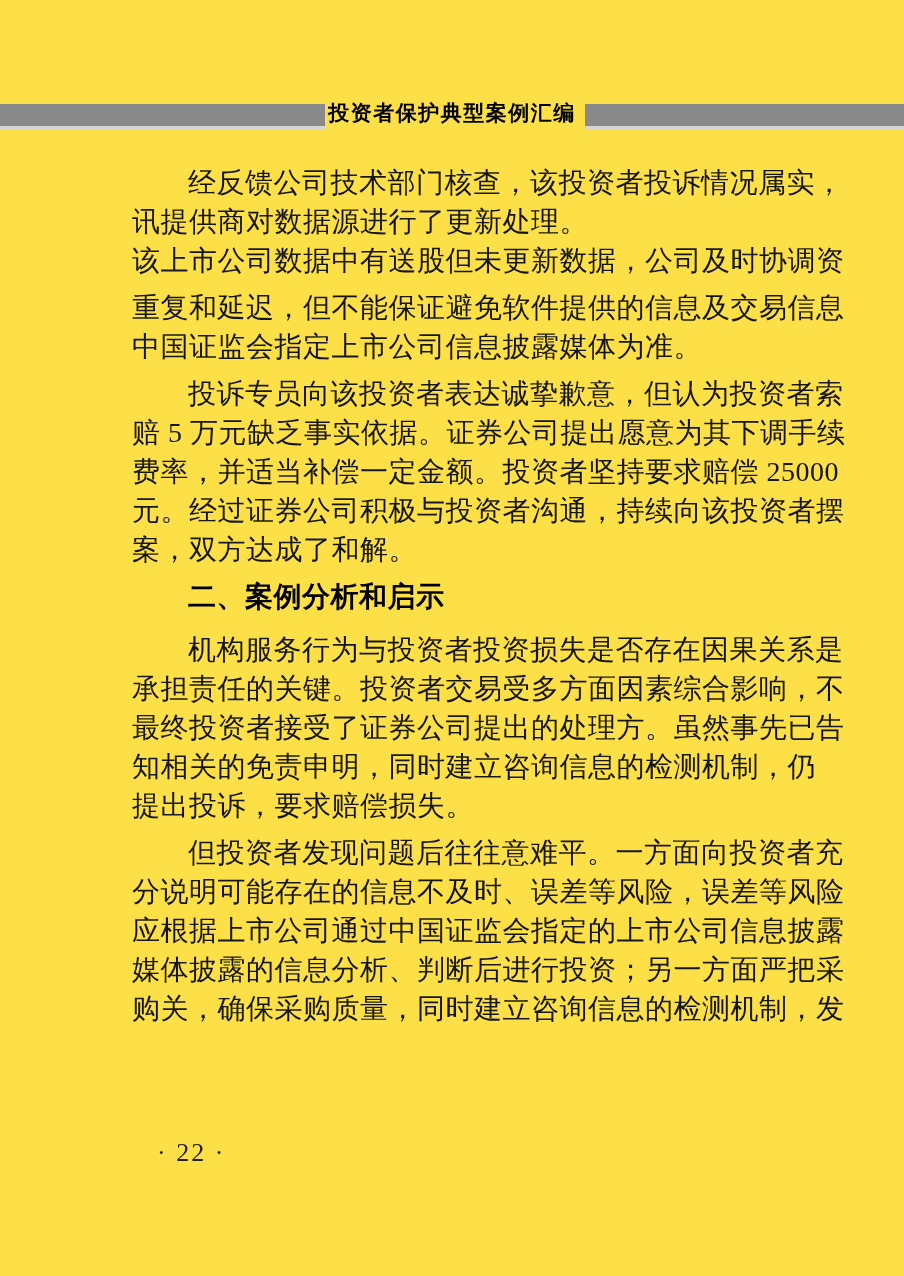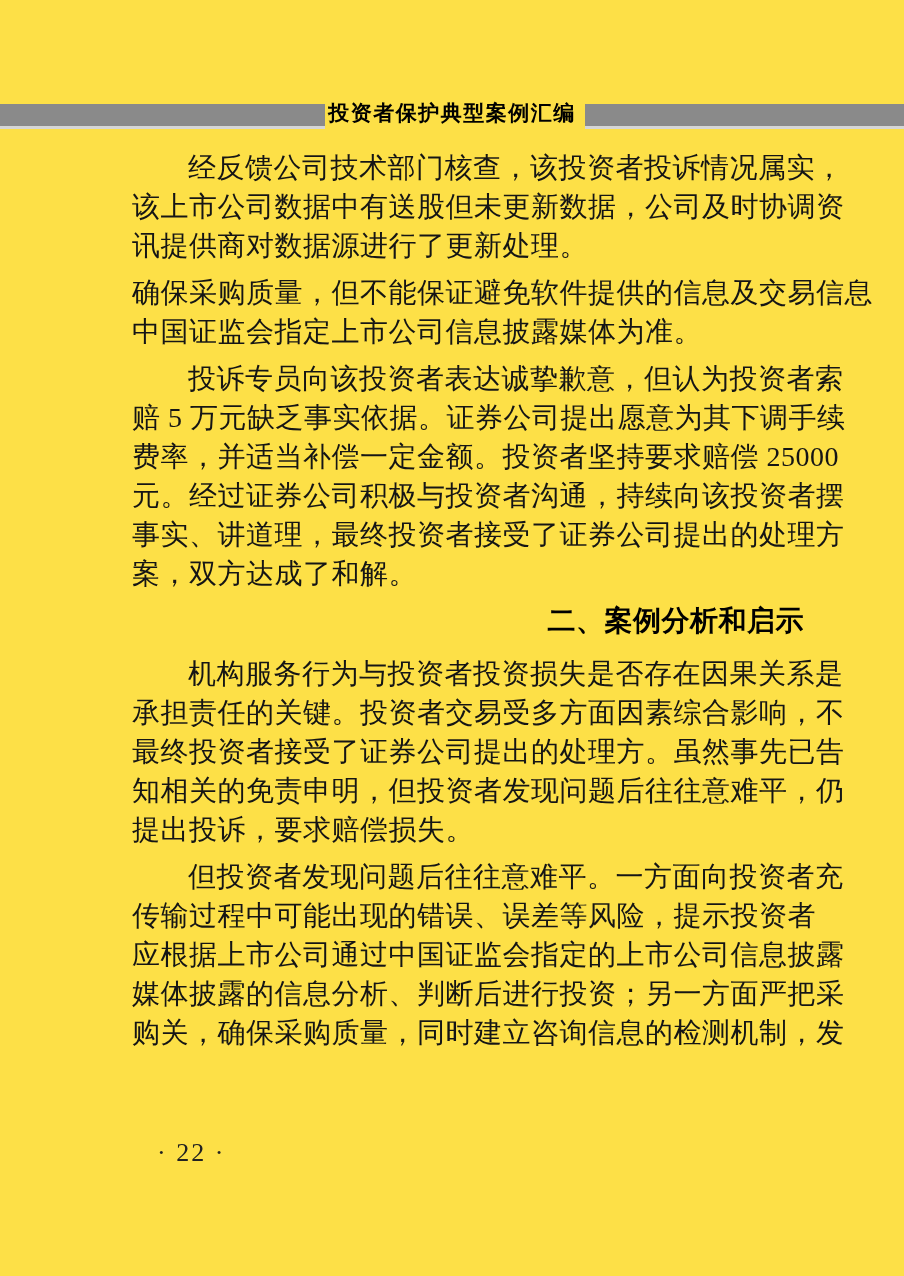--- a/index.html
+++ b/index.html
@@ -21,85 +21,83 @@
   .bar-right{left:585px;right:0;}
   .runhead-title{
     position:absolute;top:99px;left:0;width:100%;
     text-align:center;
     font-family:"Liberation Sans","DejaVu Sans",sans-serif;
     font-weight:bold;font-size:21px;letter-spacing:1.5px;
     color:#000;
   }
   
   .content{
-    position:absolute;left:132px;top:148px;width:672px;
+    position:absolute;left:132px;top:163px;width:672px;
   }
   .para{margin:0;}
   .para + .para{margin-top:8px;}
   .para.heading + .para{margin-top:14px;}
   .line{
     height:39px;line-height:39px;
     font-size:28px;
     letter-spacing:0.5px;
     white-space:nowrap;
   }
   .line.indent{text-indent:56px;}
   .heading .line{
     font-family:"Liberation Sans","DejaVu Sans",sans-serif;
     font-weight:bold;
     color:#000;
-    text-align:right;
   }
   
   .folio{
     position:absolute;left:157px;top:1136px;
     font-size:26px;line-height:34px;color:#222;
     letter-spacing:2px;
   }
 </style>
 </head>
 <body>
 
 <div class="page">
 
   <div class="runhead-bar bar-left"></div>
   <div class="runhead-title">投资者保护典型案例汇编</div>
   <div class="runhead-bar bar-right"></div>
 
   <div class="content">
       <div class="para">
         <div class="line indent">经反馈公司技术部门核查，该投资者投诉情况属实，</div>
+        <div class="line">讯提供商对数据源进行了更新处理。</div>
         <div class="line">该上市公司数据中有送股但未更新数据，公司及时协调资</div>
-        <div class="line">讯提供商对数据源进行了更新处理。</div>
       </div>
       <div class="para">
-        <div class="line">确保采购质量，但不能保证避免软件提供的信息及交易信息</div>
+        <div class="line">重复和延迟，但不能保证避免软件提供的信息及交易信息</div>
         <div class="line">中国证监会指定上市公司信息披露媒体为准。</div>
       </div>
       <div class="para">
         <div class="line indent">投诉专员向该投资者表达诚挚歉意，但认为投资者索</div>
         <div class="line">赔 5 万元缺乏事实依据。证券公司提出愿意为其下调手续</div>
         <div class="line">费率，并适当补偿一定金额。投资者坚持要求赔偿 25000</div>
         <div class="line">元。经过证券公司积极与投资者沟通，持续向该投资者摆</div>
-        <div class="line">事实、讲道理，最终投资者接受了证券公司提出的处理方</div>
         <div class="line">案，双方达成了和解。</div>
       </div>
       <div class="para heading">
         <div class="line indent">二、案例分析和启示</div>
       </div>
       <div class="para">
         <div class="line indent">机构服务行为与投资者投资损失是否存在因果关系是</div>
         <div class="line">承担责任的关键。投资者交易受多方面因素综合影响，不</div>
         <div class="line">最终投资者接受了证券公司提出的处理方。虽然事先已告</div>
-        <div class="line">知相关的免责申明，但投资者发现问题后往往意难平，仍</div>
+        <div class="line">知相关的免责申明，同时建立咨询信息的检测机制，仍</div>
         <div class="line">提出投诉，要求赔偿损失。</div>
       </div>
       <div class="para">
         <div class="line indent">但投资者发现问题后往往意难平。一方面向投资者充</div>
-        <div class="line">传输过程中可能出现的错误、误差等风险，提示投资者</div>
+        <div class="line">分说明可能存在的信息不及时、误差等风险，误差等风险</div>
         <div class="line">应根据上市公司通过中国证监会指定的上市公司信息披露</div>
         <div class="line">媒体披露的信息分析、判断后进行投资；另一方面严把采</div>
         <div class="line">购关，确保采购质量，同时建立咨询信息的检测机制，发</div>
       </div>
     </div>
 
   <div class="folio">· 22 ·</div>
 
 </div>
 

